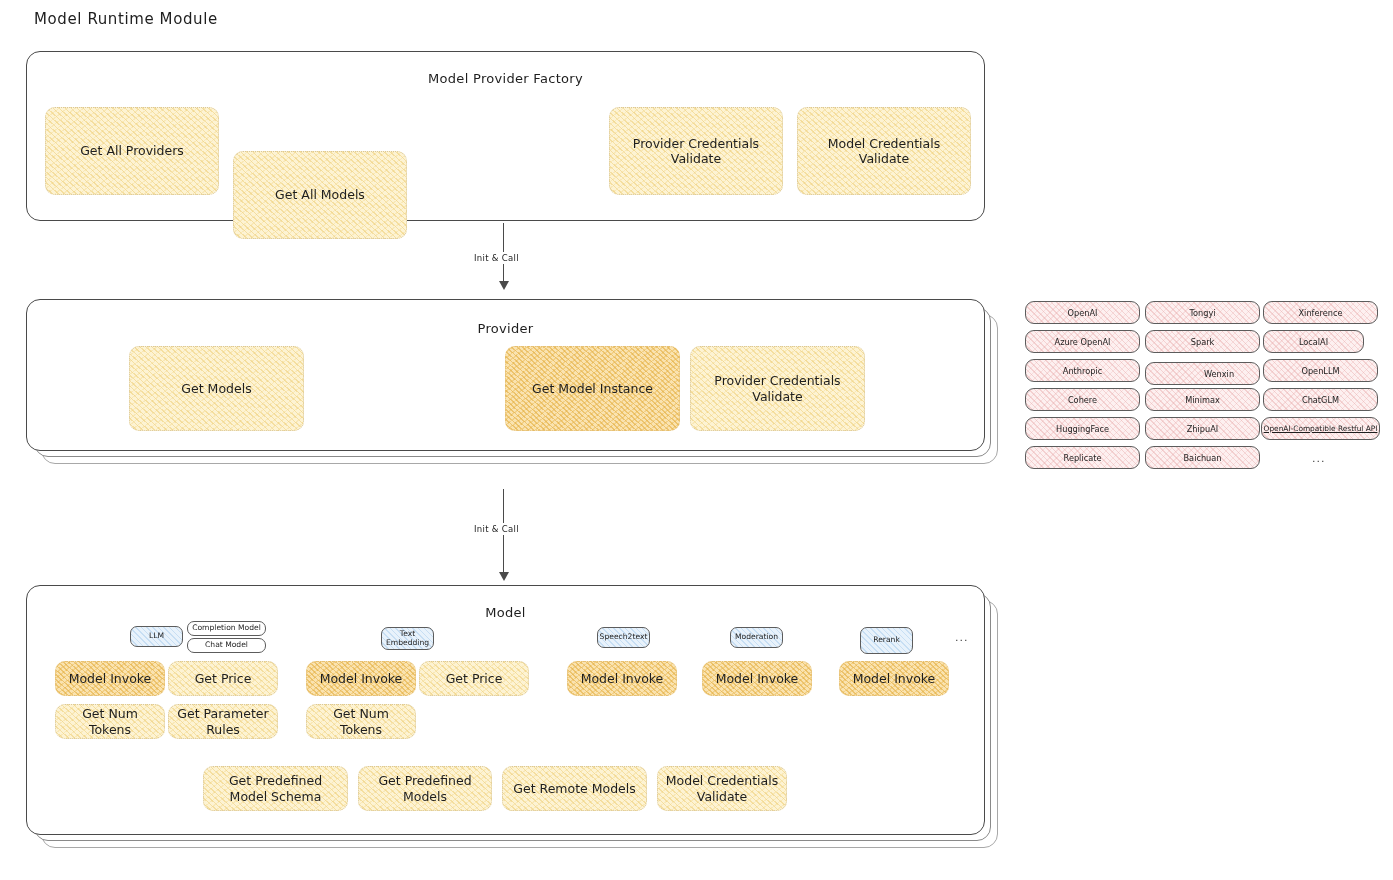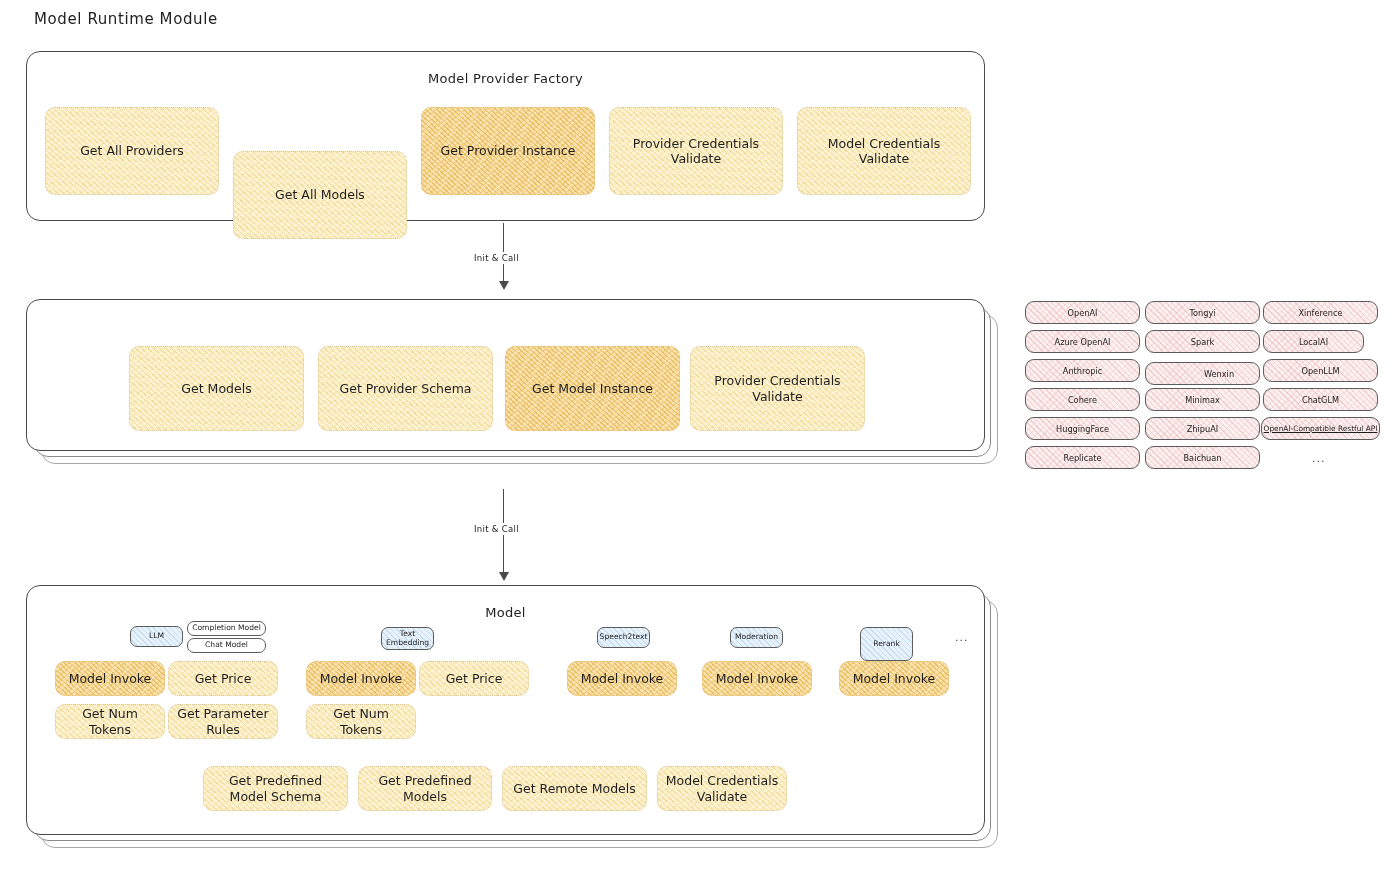--- a/index.html
+++ b/index.html
@@ -148,33 +148,32 @@
 
 <div class="canvas">
 
   <div class="page-title">Model Runtime Module</div>
 
   <div class="panel" style="left:26px;top:51px;width:959px;height:170px;">
     <div class="panel-title" style="top:19px;">Model Provider Factory</div>
 
     <div class="node" style="left:18px;top:55px;width:174px;height:88px;">Get All Providers</div>
     <div class="node" style="left:206px;top:55px;width:174px;height:88px;margin-top:44px;">Get All Models</div>
-    <div class="node hl" style="left:394px;top:55px;width:174px;height:88px;">Get Provider Instance</div>
     <div class="node" style="left:582px;top:55px;width:174px;height:88px;">Provider Credentials Validate</div>
     <div class="node" style="left:770px;top:55px;width:174px;height:88px;">Model Credentials Validate</div>
   </div>
 
   <div class="arrow-line" style="left:503px;top:223px;height:62px;"></div>
   <div class="arrow-head" style="left:499px;top:281px;"></div>
   <div class="arrow-label" style="left:469px;top:252px;">Init &amp; Call</div>
 
   <div class="panel stack" style="left:26px;top:299px;width:959px;height:152px;">
+    <div class="panel-title" style="top:21px;">Provider</div>
 
     <div class="node" style="left:102px;top:46px;width:175px;height:85px;">Get Models</div>
-    <div class="node" style="left:291px;top:46px;width:175px;height:85px;">Get Provider Schema</div>
     <div class="node hl" style="left:478px;top:46px;width:175px;height:85px;">Get Model Instance</div>
     <div class="node" style="left:663px;top:46px;width:175px;height:85px;">Provider Credentials Validate</div>
   </div>
 
   <div>
 
     <div class="pill" style="left:1025px;top:301px;width:115px;height:23px;">OpenAI</div>
     <div class="pill" style="left:1025px;top:330px;width:115px;height:23px;">Azure OpenAI</div>
     <div class="pill" style="left:1025px;top:359px;width:115px;height:23px;">Anthropic</div>
     <div class="pill" style="left:1025px;top:388px;width:115px;height:23px;">Cohere</div>
@@ -218,21 +217,21 @@
     <div class="node hl" style="left:279px;top:75px;width:110px;height:35px;">Model Invoke</div>
     <div class="node" style="left:392px;top:75px;width:110px;height:35px;">Get Price</div>
     <div class="node" style="left:279px;top:118px;width:110px;height:35px;">Get Num Tokens</div>
 
     <div class="tag blue" style="left:570px;top:41px;width:53px;height:21px;">Speech2text</div>
     <div class="node hl" style="left:540px;top:75px;width:110px;height:35px;">Model Invoke</div>
 
     <div class="tag blue" style="left:703px;top:41px;width:53px;height:21px;">Moderation</div>
     <div class="node hl" style="left:675px;top:75px;width:110px;height:35px;">Model Invoke</div>
 
-    <div class="tag blue" style="left:833px;top:41px;width:53px;height:34px;">Rerank</div>
+    <div class="tag blue" style="left:833px;top:41px;width:53px;height:27px;">Rerank</div>
     <div class="node hl" style="left:812px;top:75px;width:110px;height:35px;">Model Invoke</div>
 
     <div class="ellipsis" style="left:928px;top:45px;">...</div>
 
     <div class="node" style="left:176px;top:180px;width:145px;height:45px;">Get Predefined Model Schema</div>
     <div class="node" style="left:475px;top:180px;width:145px;height:45px;">Get Remote Models</div>
     <div class="node" style="left:331px;top:180px;width:134px;height:45px;">Get Predefined Models</div>
     <div class="node" style="left:630px;top:180px;width:130px;height:45px;">Model Credentials Validate</div>
   </div>
 

